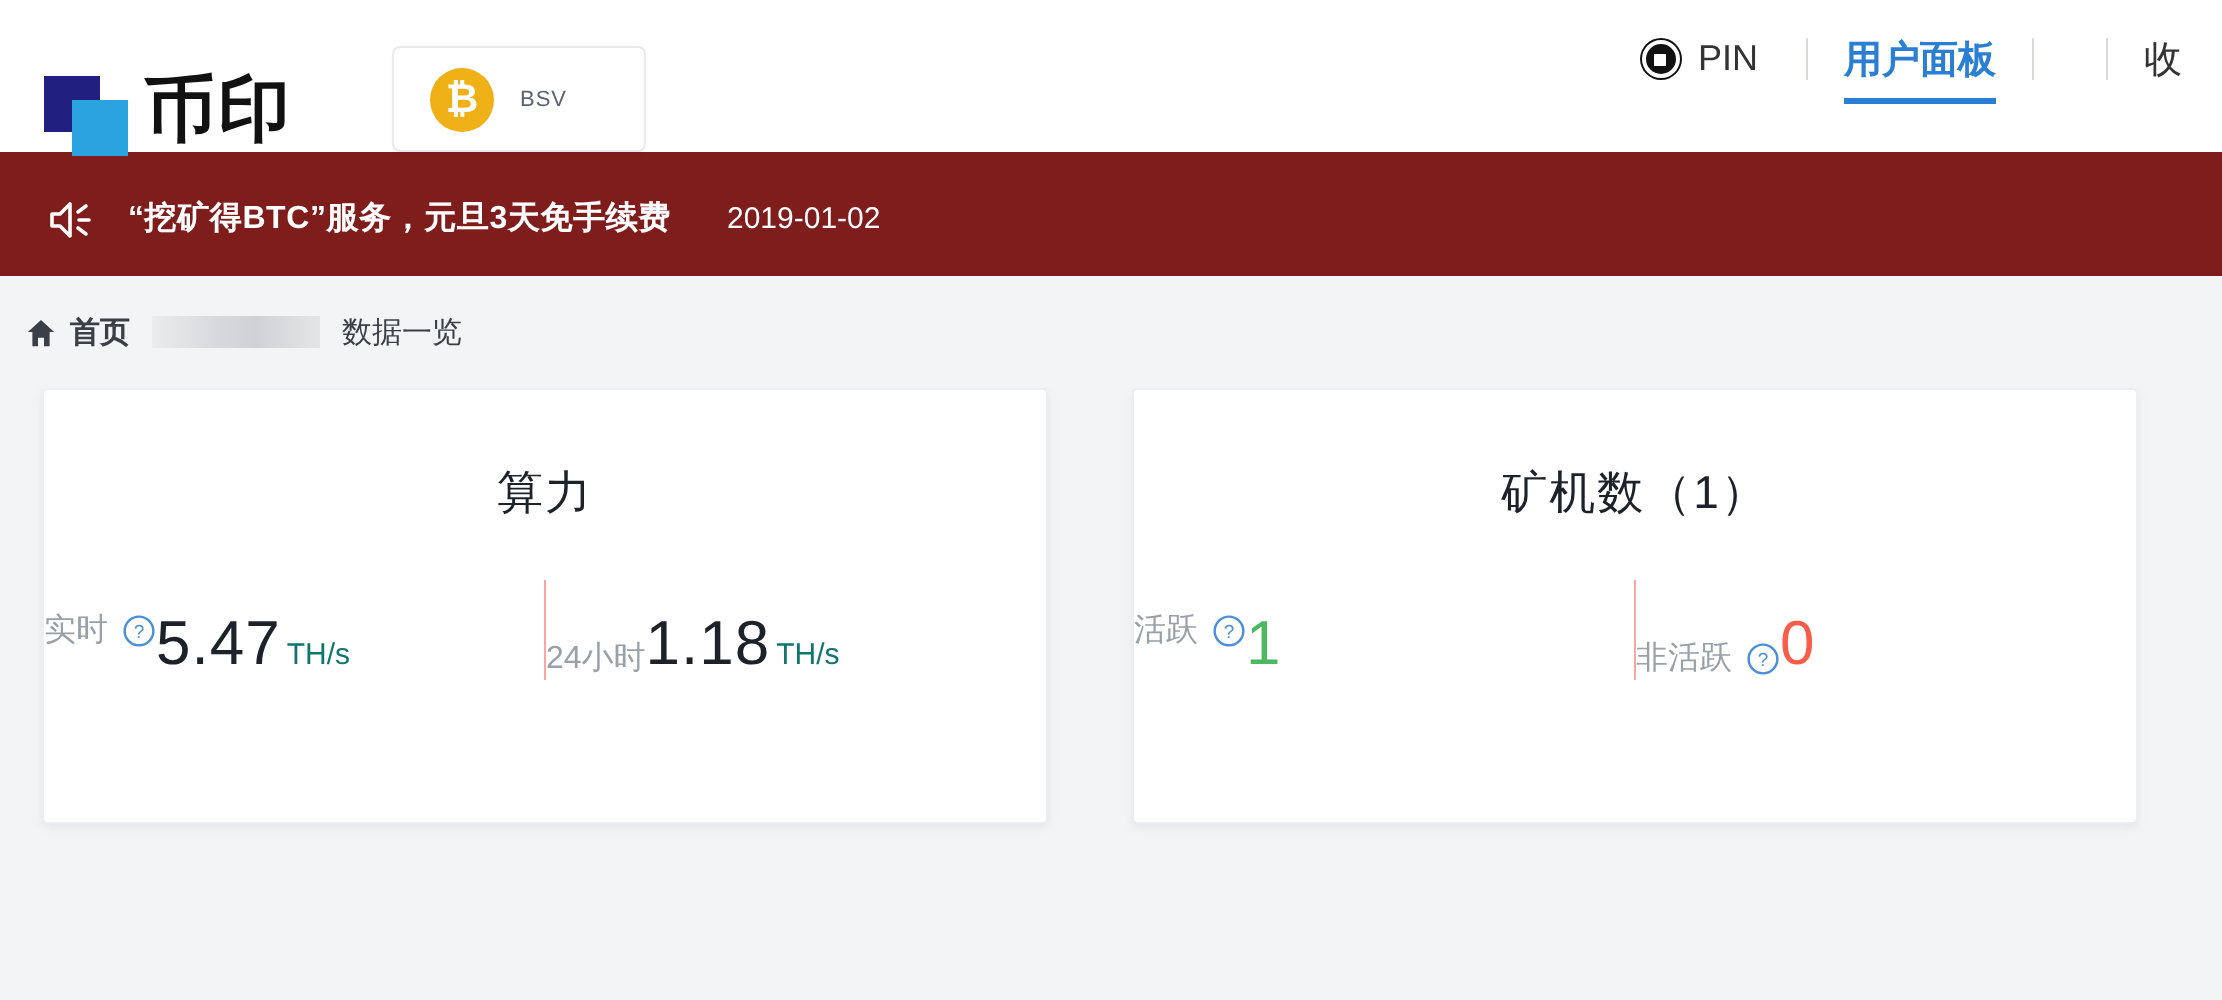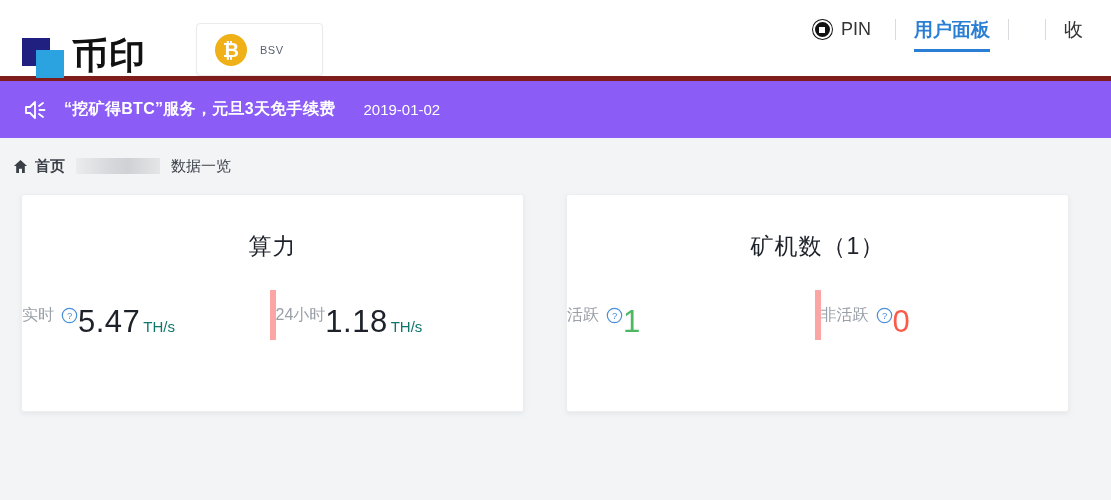--- a/index.html
+++ b/index.html
@@ -45,21 +45,21 @@
   .coin-icon{
     width:32px; height:32px; border-radius:50%;
     background:#efb018;
     display:flex; align-items:center; justify-content:center;
     color:#fff; font-size:20px; font-weight:700;
     font-family:"DejaVu Sans",sans-serif;
   }
   .coin-label{ font-size:11px; color:#5a6170; letter-spacing:.5px; }
 
   .nav{
-    position:absolute; right:16px; top:0;
+    position:absolute; right:8px; top:0;
     height:59px; display:flex; align-items:center;
   }
   .nav-pin{
     display:flex; align-items:center; gap:8px;
     margin-right:6px;
   }
   .pin-icon{
     width:21px; height:21px; border-radius:50%;
     background:#111; position:relative;
     display:flex; align-items:center; justify-content:center;
@@ -87,21 +87,21 @@
   .nav-item.active{ color:#2a7fd4;font-weight:bold; }
   .nav-item.active::after{
     content:""; position:absolute;
     left:0; right:0; bottom:18px; height:3px;
     background:#2a7fd4;
   }
   .nav-pad{ width:12px; }
 
   
   .banner{
-    height:57px; background:#8b5cf6;
+    height:57px; background:#7f1d1d;
     display:flex; align-items:center;
     padding-left:24px; gap:16px;
   }
   .speaker-icon{ width:24px; height:20px; flex:none; }
   .banner-text{
     font-size:16px; color:#ffffff; font-weight:700;
     letter-spacing:.3px;
   }
   .banner-date{
     font-size:15px; color:#ffffff; font-weight:400;
@@ -137,21 +137,21 @@
   }
   .card-title{
     font-size:23px; color:#1d2129; letter-spacing:1px;
   }
   .card-body{
     display:flex; width:100%; margin-top:28px;
   }
   .metric{
     flex:1; display:flex; flex-direction:row; align-items:center;
   }
-  .metric + .metric{ border-left:6px solid #fca5a5; }
+  .metric + .metric{ border-left:1px solid #fca5a5;align-items:flex-end; }
   .metric-label{
     font-size:16px; color:#9aa0a8;
     display:flex; align-items:center; gap:7px;
   }
   .help-icon{ width:17px; height:17px; flex:none; cursor:pointer; }
   .metric-value{
     margin-top:14px;
     display:flex; align-items:baseline; gap:3px;
   }
   .metric-num{

